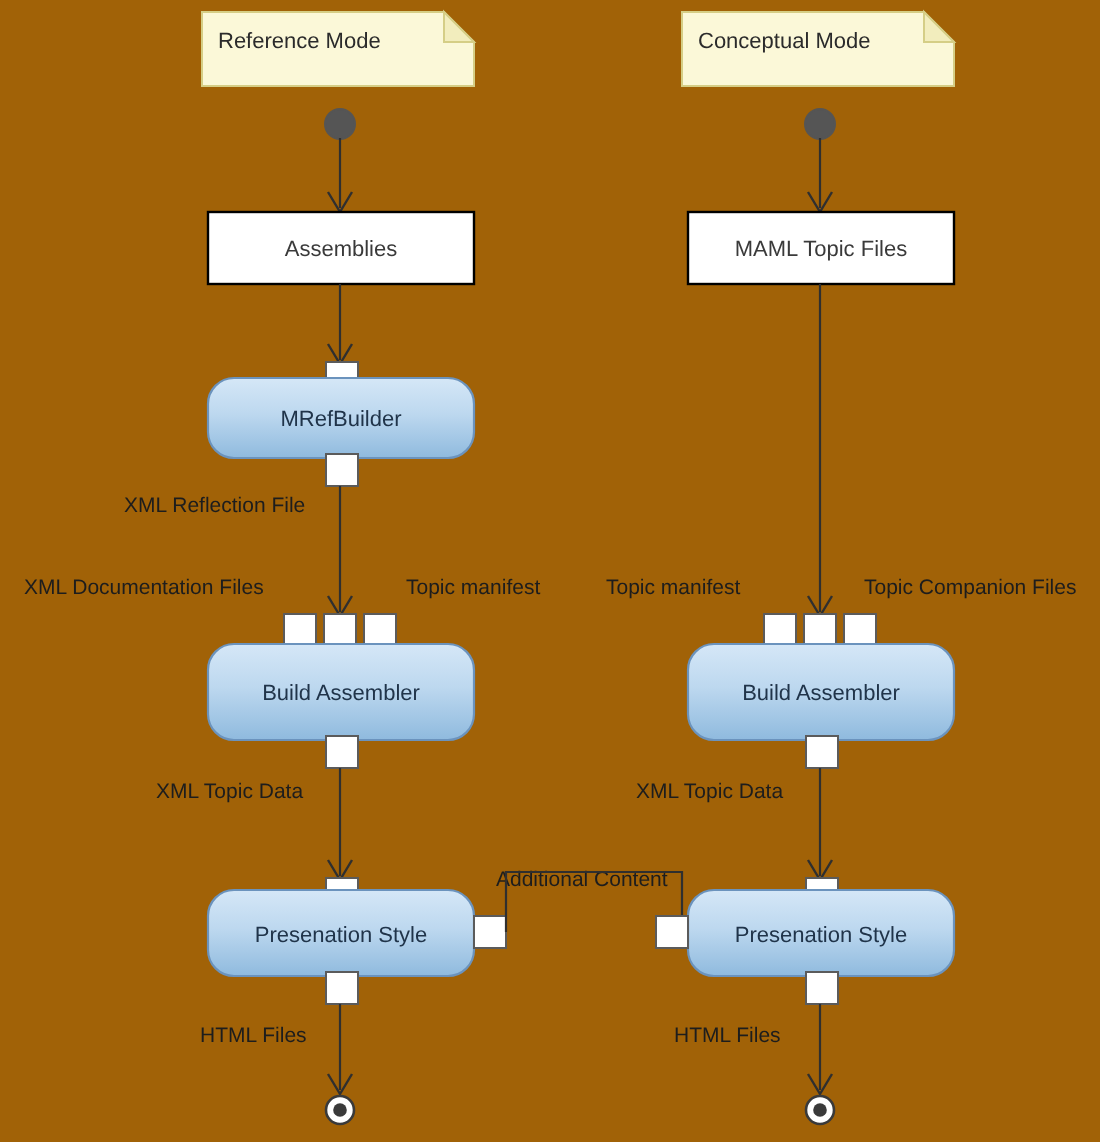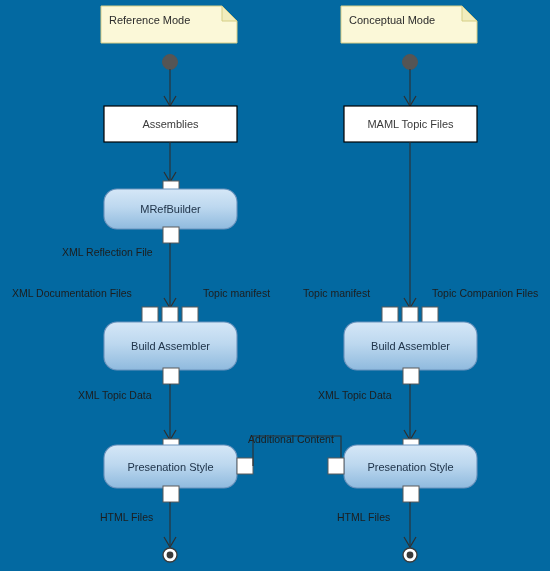--- a/index.html
+++ b/index.html
@@ -10,21 +10,21 @@
   body {
     width: 550px;
     height: 571px;
     font-family: "Liberation Sans", sans-serif;
     overflow: hidden;
   }
   #diagram-root {
     position: relative;
     width: 550px;
     height: 571px;
-    background: #0369a1;
+    background: #a16207;
   }
   svg#diagram-canvas {
     display: block;
     width: 550px;
     height: 571px;
   }
   .note-shape {
     fill: #fbf8d8;
     stroke: #d5ce86;
     stroke-width: 1;

